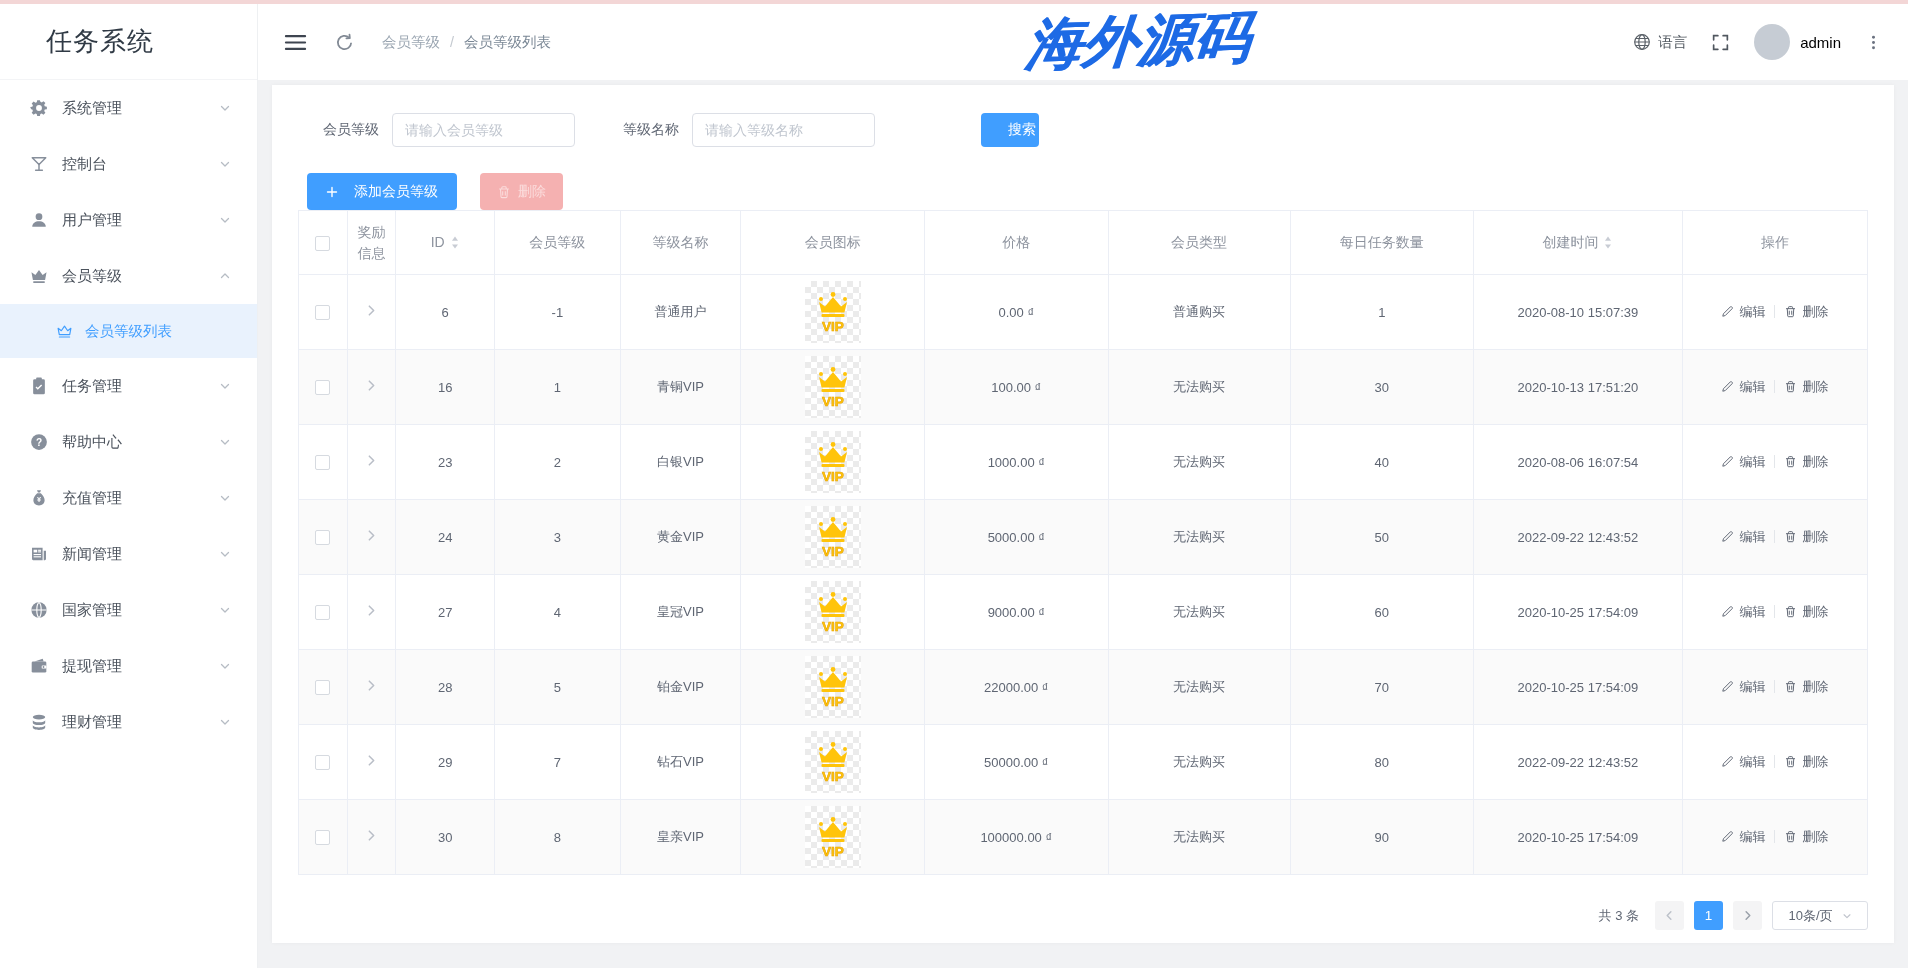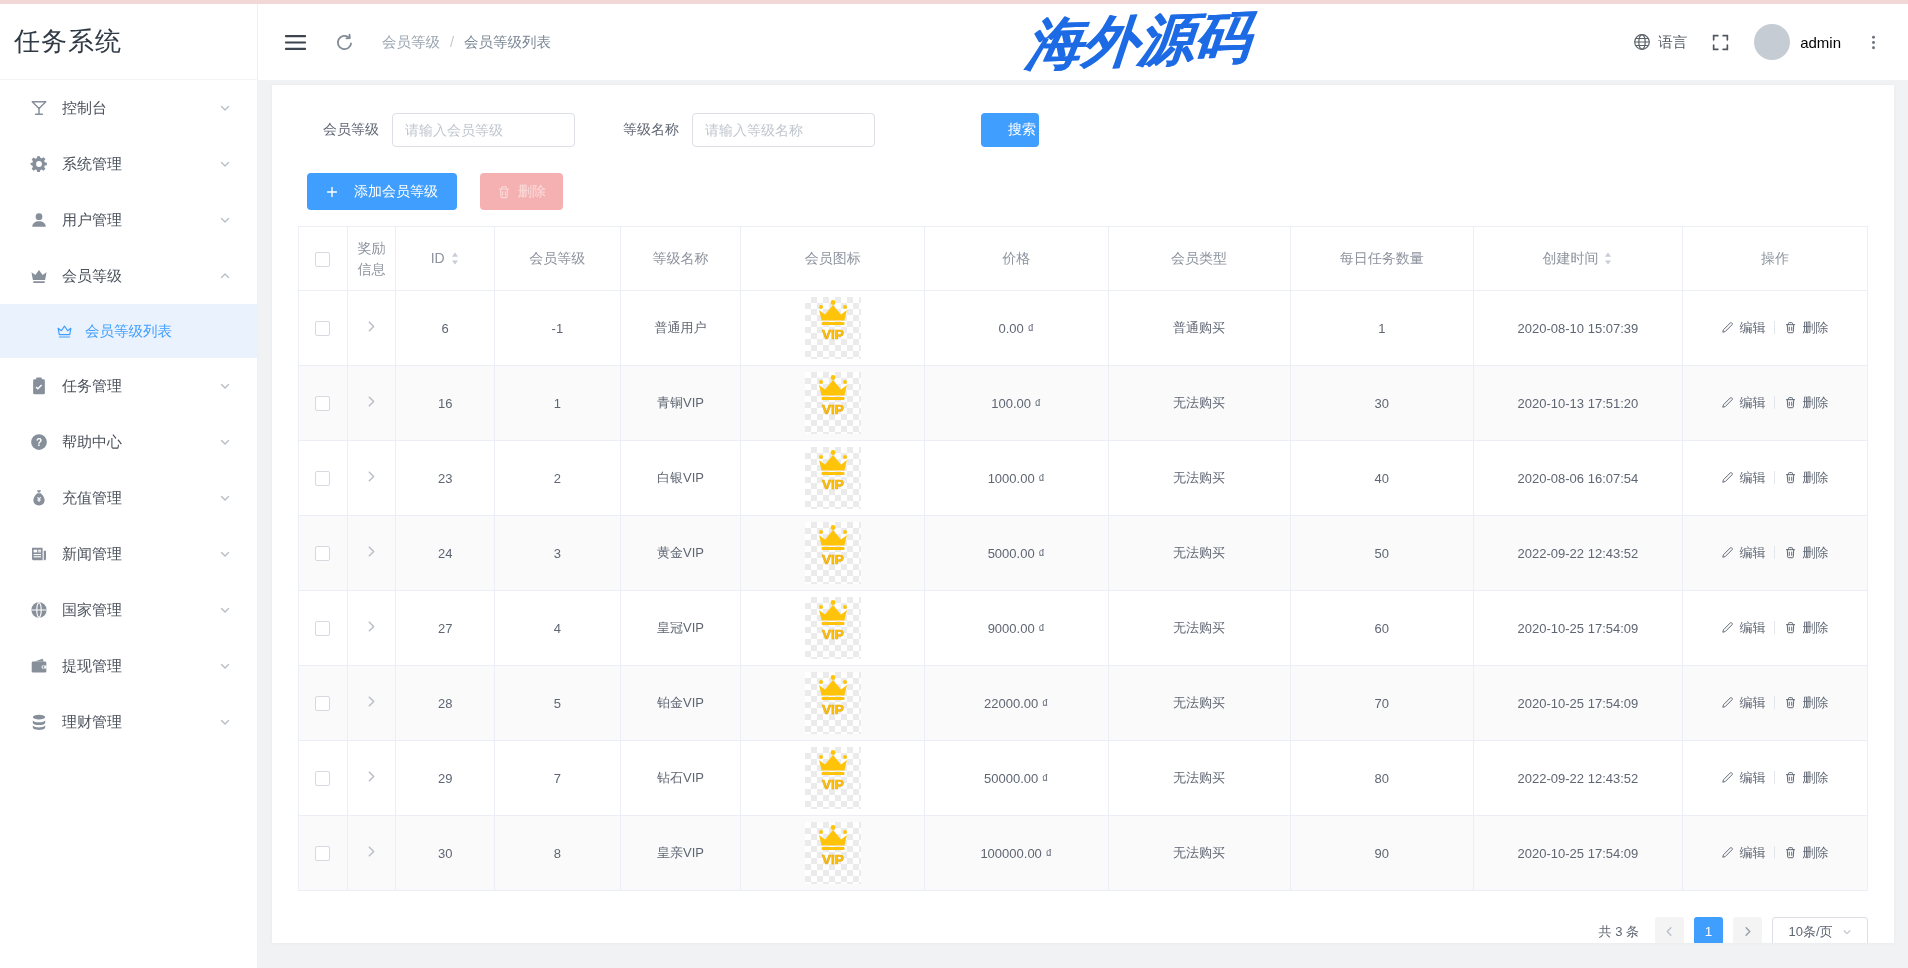--- a/index.html
+++ b/index.html
@@ -10,21 +10,21 @@
     font-size:14px; color:#5f6673; background:#f1f2f4; overflow:hidden;
   }
   svg { display:block; }
 
   .accent { height:4px; background:#f3d6d6; }
   .layout { display:flex; height:964px; }
 
   
   .sidebar { width:258px; background:#fff; flex-shrink:0; border-right:1px solid #eef0f2; }
   .logo {
-    height:76px; display:flex; align-items:center; padding-left:14px;
+    height:76px; display:flex; align-items:center; padding-left:46px;
     font-size:26px; color:#303a45; letter-spacing:1px; border-bottom:1px solid #f3f4f6;
   }
   .menu-item {
     height:56px; display:flex; align-items:center; padding:0 26px 0 30px;
     cursor:pointer; color:#4b525c; font-size:15px;
   }
   .mi-icon { width:18px; height:18px; color:#878f9b; margin-right:14px; display:inline-flex; flex-shrink:0; }
   .mi-icon svg { width:100%; height:100%; }
   .mi-label { flex:1; white-space:nowrap; }
   .mi-chevron { width:12px; height:12px; color:#b6bcc4; display:inline-flex; }
@@ -86,39 +86,39 @@
     font-size:14px; display:flex; align-items:center; gap:16px; cursor:pointer; font-family:inherit;
   }
   .btn-add .bicon { width:12px; height:12px; display:inline-flex; }
   .btn-del {
     height:37px; padding:0 17px; background:#f5b1b1; color:#fbdcdc; border:none; border-radius:4px;
     font-size:14px; display:flex; align-items:center; gap:7px; cursor:pointer; font-family:inherit;
   }
   .btn-del .bicon { width:14px; height:14px; display:inline-flex; }
   .bicon svg { width:100%; height:100%; }
 
-  table { width:100%; border-collapse:collapse; margin-top:16px; table-layout:fixed; }
+  table { width:100%; border-collapse:collapse; table-layout:fixed; }
   th, td { border:1px solid #ebeef5; text-align:center; vertical-align:middle; padding:0 4px; }
   thead th { height:64px; font-weight:normal; color:#8d939e; font-size:14px; background:#fff; line-height:1.5; }
   tbody td { height:75px; font-size:13px; color:#5f6673; background:#fff; }
   tbody tr:nth-child(even) td { background:#fafafa; }
   .th-label { display:inline-block; vertical-align:middle; }
   .sort { display:inline-block; width:10px; height:15px; margin-left:5px; vertical-align:middle; }
   .sort svg { width:100%; height:100%; }
   .checkbox {
     display:inline-block; width:15px; height:15px; border:1px solid #d6dae0;
     border-radius:2px; background:#fff; cursor:pointer; vertical-align:middle;
   }
   .expand { display:inline-block; width:13px; height:13px; color:#b9bec7; cursor:pointer; }
   .expand svg { width:100%; height:100%; }
   .vip-badge {
     width:56px; height:62px; margin:0 auto;
     background:repeating-conic-gradient(#ebebeb 0% 25%, #ffffff 0% 50%);
     background-size:12px 12px;
-    display:flex; justify-content:center;
+    display:flex; align-items:center; justify-content:center;
   }
   .actions { display:inline-flex; align-items:center; gap:9px; }
   .action { display:inline-flex; align-items:center; gap:5px; color:#5f6673; cursor:pointer; font-size:13px; white-space:nowrap; }
   .action .aicon { width:13px; height:13px; display:inline-flex; }
   .action .aicon svg { width:100%; height:100%; }
   .action-divider { width:1px; height:13px; background:#e3e6ea; }
 
   .pagination { display:flex; align-items:center; justify-content:flex-end; margin-top:26px; gap:10px; }
   .pg-total { font-size:13px; color:#5f6673; margin-right:6px; }
   .pg-btn {
@@ -144,40 +144,40 @@
 
 <div class="accent"></div>
 
 <div class="layout">
 
   <aside class="sidebar">
     <div class="logo">任务系统</div>
     <nav class="menu" id="sidebar-menu">
   <div class="menu-item">
     <span class="mi-icon">
+            <svg viewBox="0 0 16 16" fill="currentColor">
+              <path d="M15 9.2V6.8l-1.9-.4a5.2 5.2 0 0 0-.5-1.2l1.1-1.6-1.7-1.7-1.6 1.1a5.2 5.2 0 0 0-1.2-.5L8.8 1H6.4L6 2.9a5.2 5.2 0 0 0-1.2.5L3.2 2.3 1.5 4l1.1 1.6a5.2 5.2 0 0 0-.5 1.2L.2 7.2 1 9.2l1.1.2c.1.4.3.8.5 1.2l-1.1 1.6 1.7 1.7 1.6-1.1c.4.2.8.4 1.2.5l.4 1.9h2.4l.4-1.9c.4-.1.8-.3 1.2-.5l1.6 1.1 1.7-1.7-1.1-1.6c.2-.4.4-.8.5-1.2zM8 10.6A2.6 2.6 0 1 1 8 5.4a2.6 2.6 0 0 1 0 5.2z"></path>
+            </svg>
+          </span>
+    <span class="mi-label">系统管理</span>
+    <span class="mi-chevron">
+            <svg viewBox="0 0 12 12" fill="none" stroke="currentColor" stroke-width="1.3" stroke-linecap="round" stroke-linejoin="round">
+              <path d="M2.5 4.5 6 8l3.5-3.5"></path>
+            </svg>
+          </span>
+  </div>
+
+  <div class="menu-item">
+    <span class="mi-icon">
             <svg viewBox="0 0 16 16" fill="none" stroke="currentColor" stroke-width="1.3" stroke-linecap="round" stroke-linejoin="round">
               <path d="M2 2.5h12L8 8.5z"></path>
               <path d="M8 8.5V13M5 13.5h6"></path>
             </svg>
           </span>
     <span class="mi-label">控制台</span>
-    <span class="mi-chevron">
-            <svg viewBox="0 0 12 12" fill="none" stroke="currentColor" stroke-width="1.3" stroke-linecap="round" stroke-linejoin="round">
-              <path d="M2.5 4.5 6 8l3.5-3.5"></path>
-            </svg>
-          </span>
-  </div>
-
-  <div class="menu-item">
-    <span class="mi-icon">
-            <svg viewBox="0 0 16 16" fill="currentColor">
-              <path d="M15 9.2V6.8l-1.9-.4a5.2 5.2 0 0 0-.5-1.2l1.1-1.6-1.7-1.7-1.6 1.1a5.2 5.2 0 0 0-1.2-.5L8.8 1H6.4L6 2.9a5.2 5.2 0 0 0-1.2.5L3.2 2.3 1.5 4l1.1 1.6a5.2 5.2 0 0 0-.5 1.2L.2 7.2 1 9.2l1.1.2c.1.4.3.8.5 1.2l-1.1 1.6 1.7 1.7 1.6-1.1c.4.2.8.4 1.2.5l.4 1.9h2.4l.4-1.9c.4-.1.8-.3 1.2-.5l1.6 1.1 1.7-1.7-1.1-1.6c.2-.4.4-.8.5-1.2zM8 10.6A2.6 2.6 0 1 1 8 5.4a2.6 2.6 0 0 1 0 5.2z"></path>
-            </svg>
-          </span>
-    <span class="mi-label">系统管理</span>
     <span class="mi-chevron">
             <svg viewBox="0 0 12 12" fill="none" stroke="currentColor" stroke-width="1.3" stroke-linecap="round" stroke-linejoin="round">
               <path d="M2.5 4.5 6 8l3.5-3.5"></path>
             </svg>
           </span>
   </div>
 
   <div class="menu-item">
     <span class="mi-icon">
             <svg viewBox="0 0 16 16" fill="currentColor">

